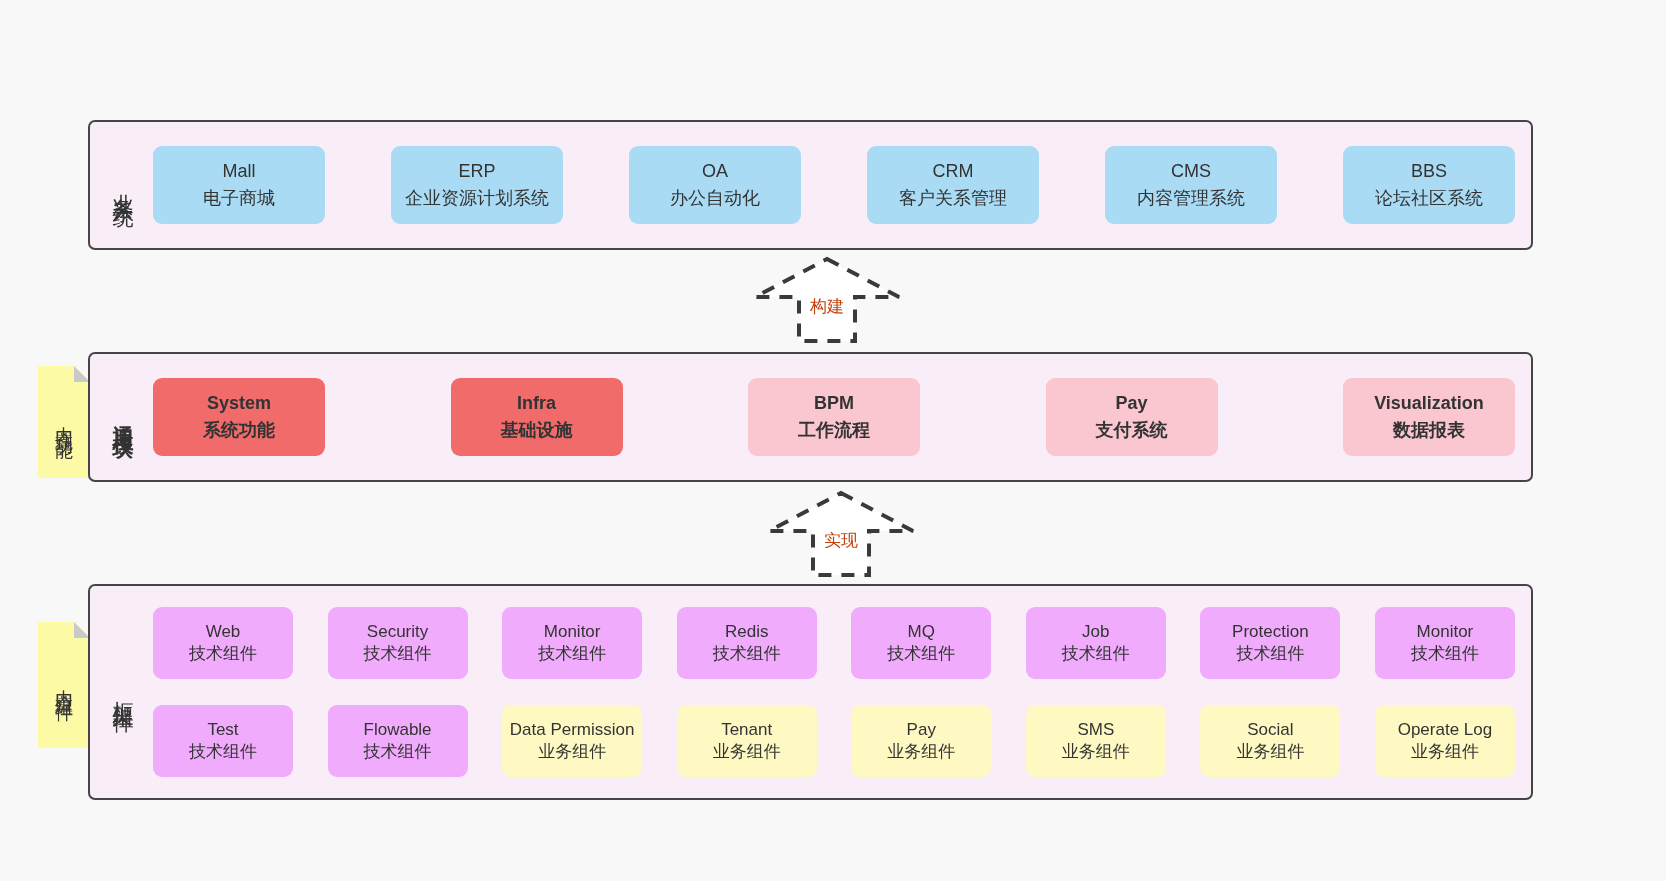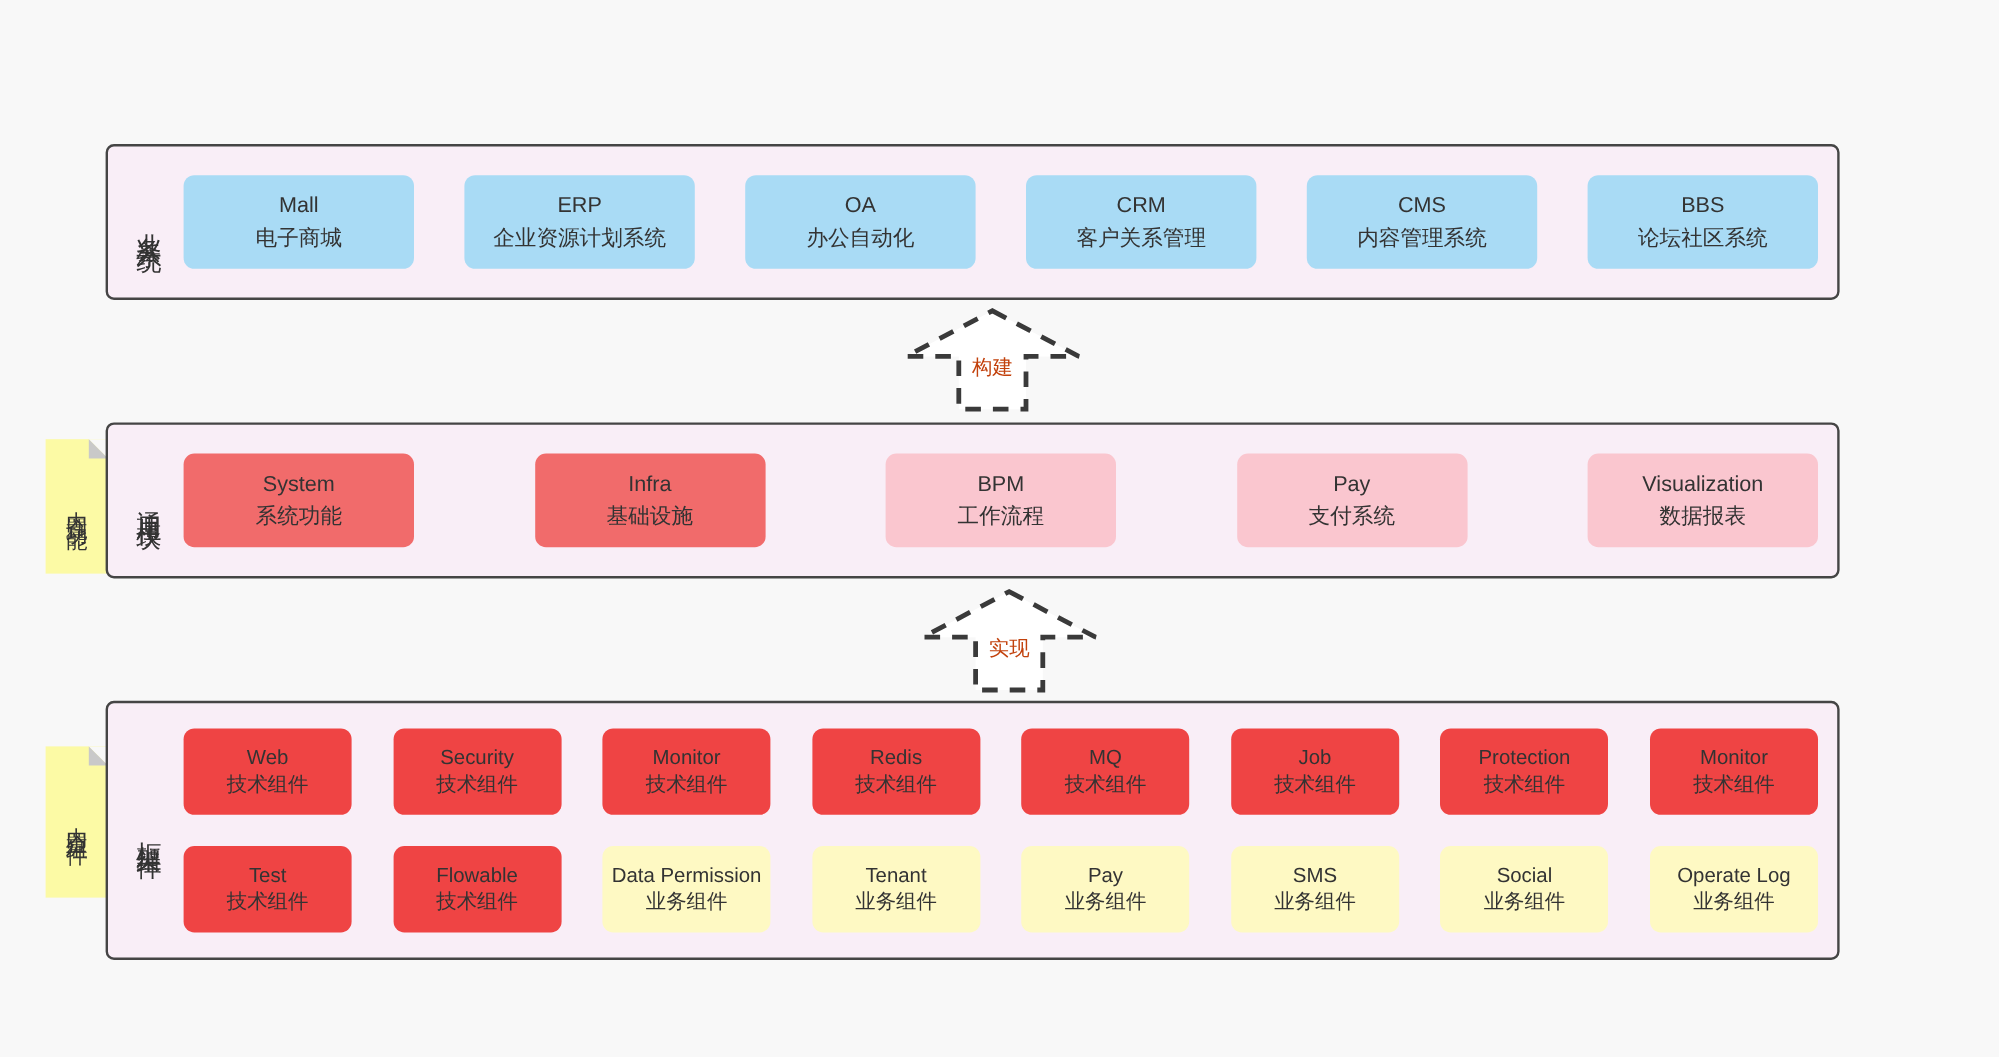--- a/index.html
+++ b/index.html
@@ -62,26 +62,26 @@
     flex-direction:column;
     align-items:center;
     justify-content:center;
     text-align:center;
     font-size:18px;
     line-height:27px;
     color:#333333;
     padding:0 6px;
     box-sizing:border-box;
   }
-  .big .box{width:192px;height:78px;flex:none;}
+  .big .box{width:172px;height:78px;flex:none;}
   .small.box, .band3 .box{width:140px;height:72px;font-size:17px;line-height:22px;flex:none;}
   .c-blue  {background:#a9dbf5;}
   .c-red   {background:#f16b6b;}
   .c-pink  {background:#fac6cf;}
-  .c-green {background:#ef4444;}
+  .c-green {background:#f0abfc;}
   .c-lgreen{background:#fef9c3;}
   
   .note{
     position:absolute;
     left:38px;
     width:52px;
     background:#fcfaa5;
     z-index:1;
     display:flex;
     align-items:center;
@@ -165,21 +165,21 @@
     <svg width="150" height="88" viewBox="0 0 150 88">
       <polygon points="75,3 147,41 103,41 103,85 47,85 47,41 3,41" fill="#ffffff" stroke="#3a3a3a" stroke-width="4" stroke-dasharray="13 10"></polygon>
     </svg>
     <span class="arrow-label">构建</span>
   </div>
 
   <div class="note" style="top:366px;height:112px;">
     <span class="vtxt">内置功能</span>
   </div>
 
-  <div class="band big" style="top:352px;height:126px;">
+  <div class="band big" style="top:352px;height:126px;font-weight:bold;">
     <div class="vtitle">通用模块</div>
     <div class="band-boxes">
       <div class="box c-red">
         <span>System</span>
         <span>系统功能</span>
       </div>
       <div class="box c-red">
         <span>Infra</span>
         <span>基础设施</span>
       </div>

